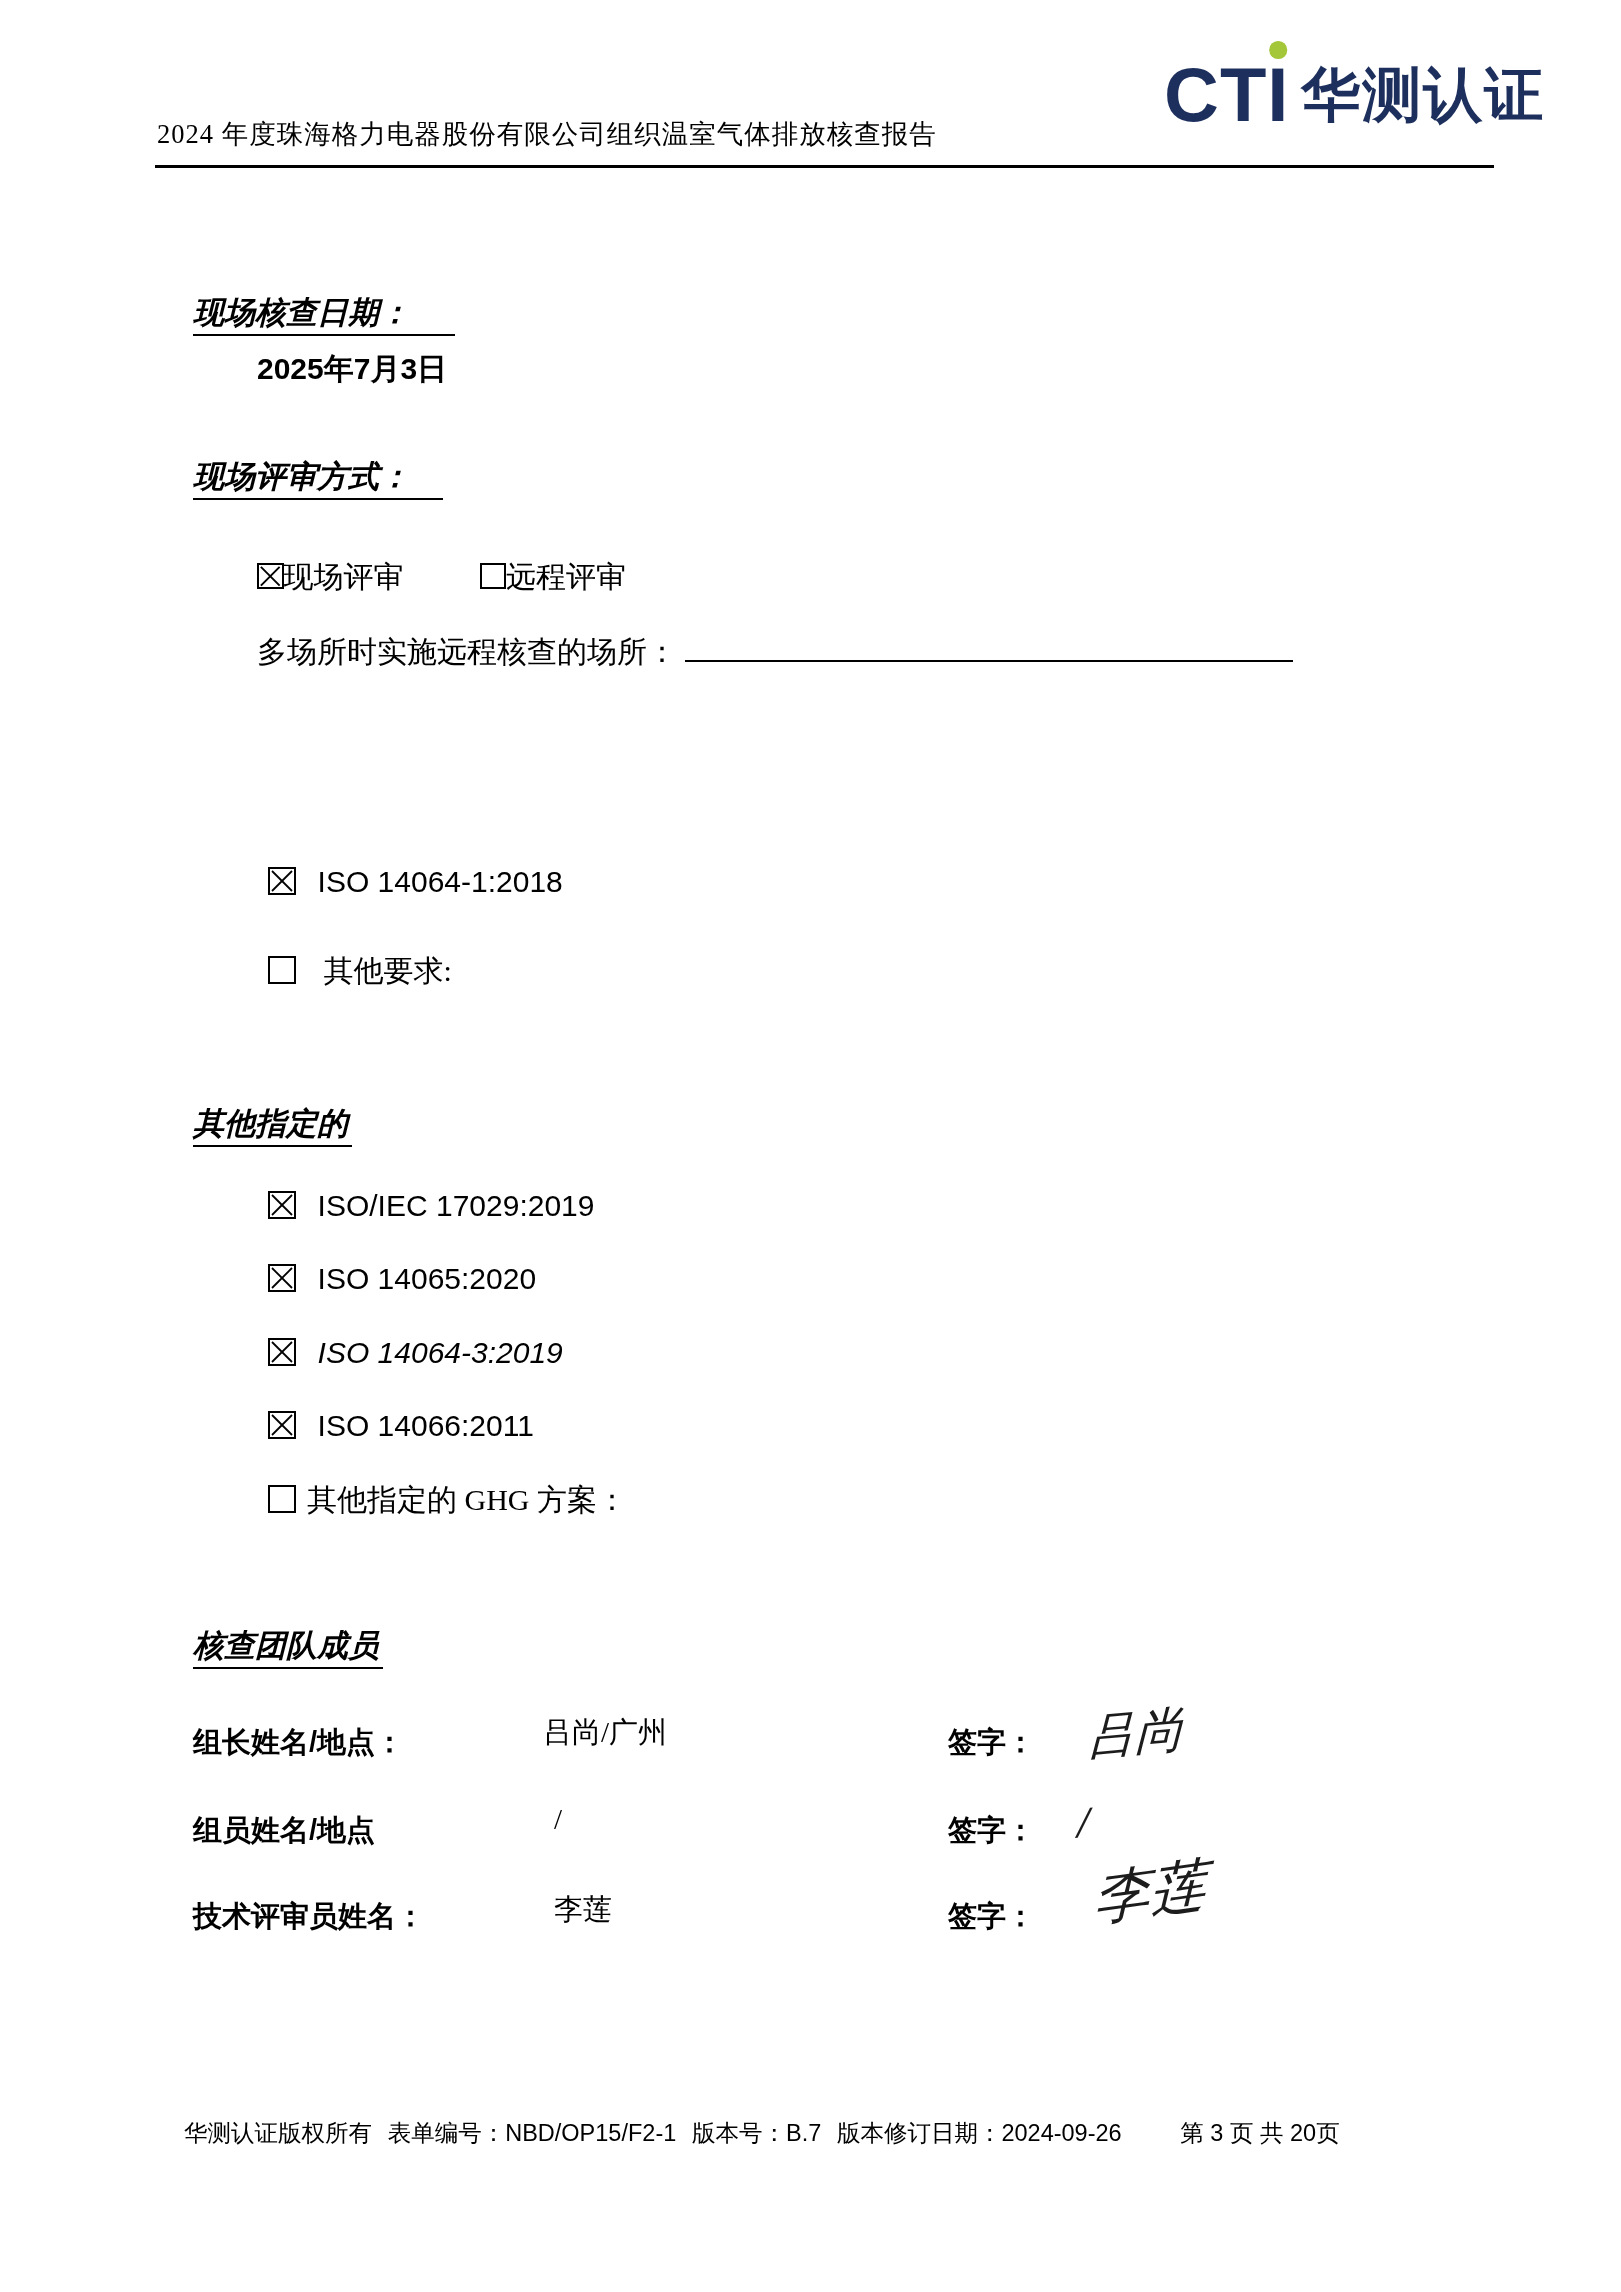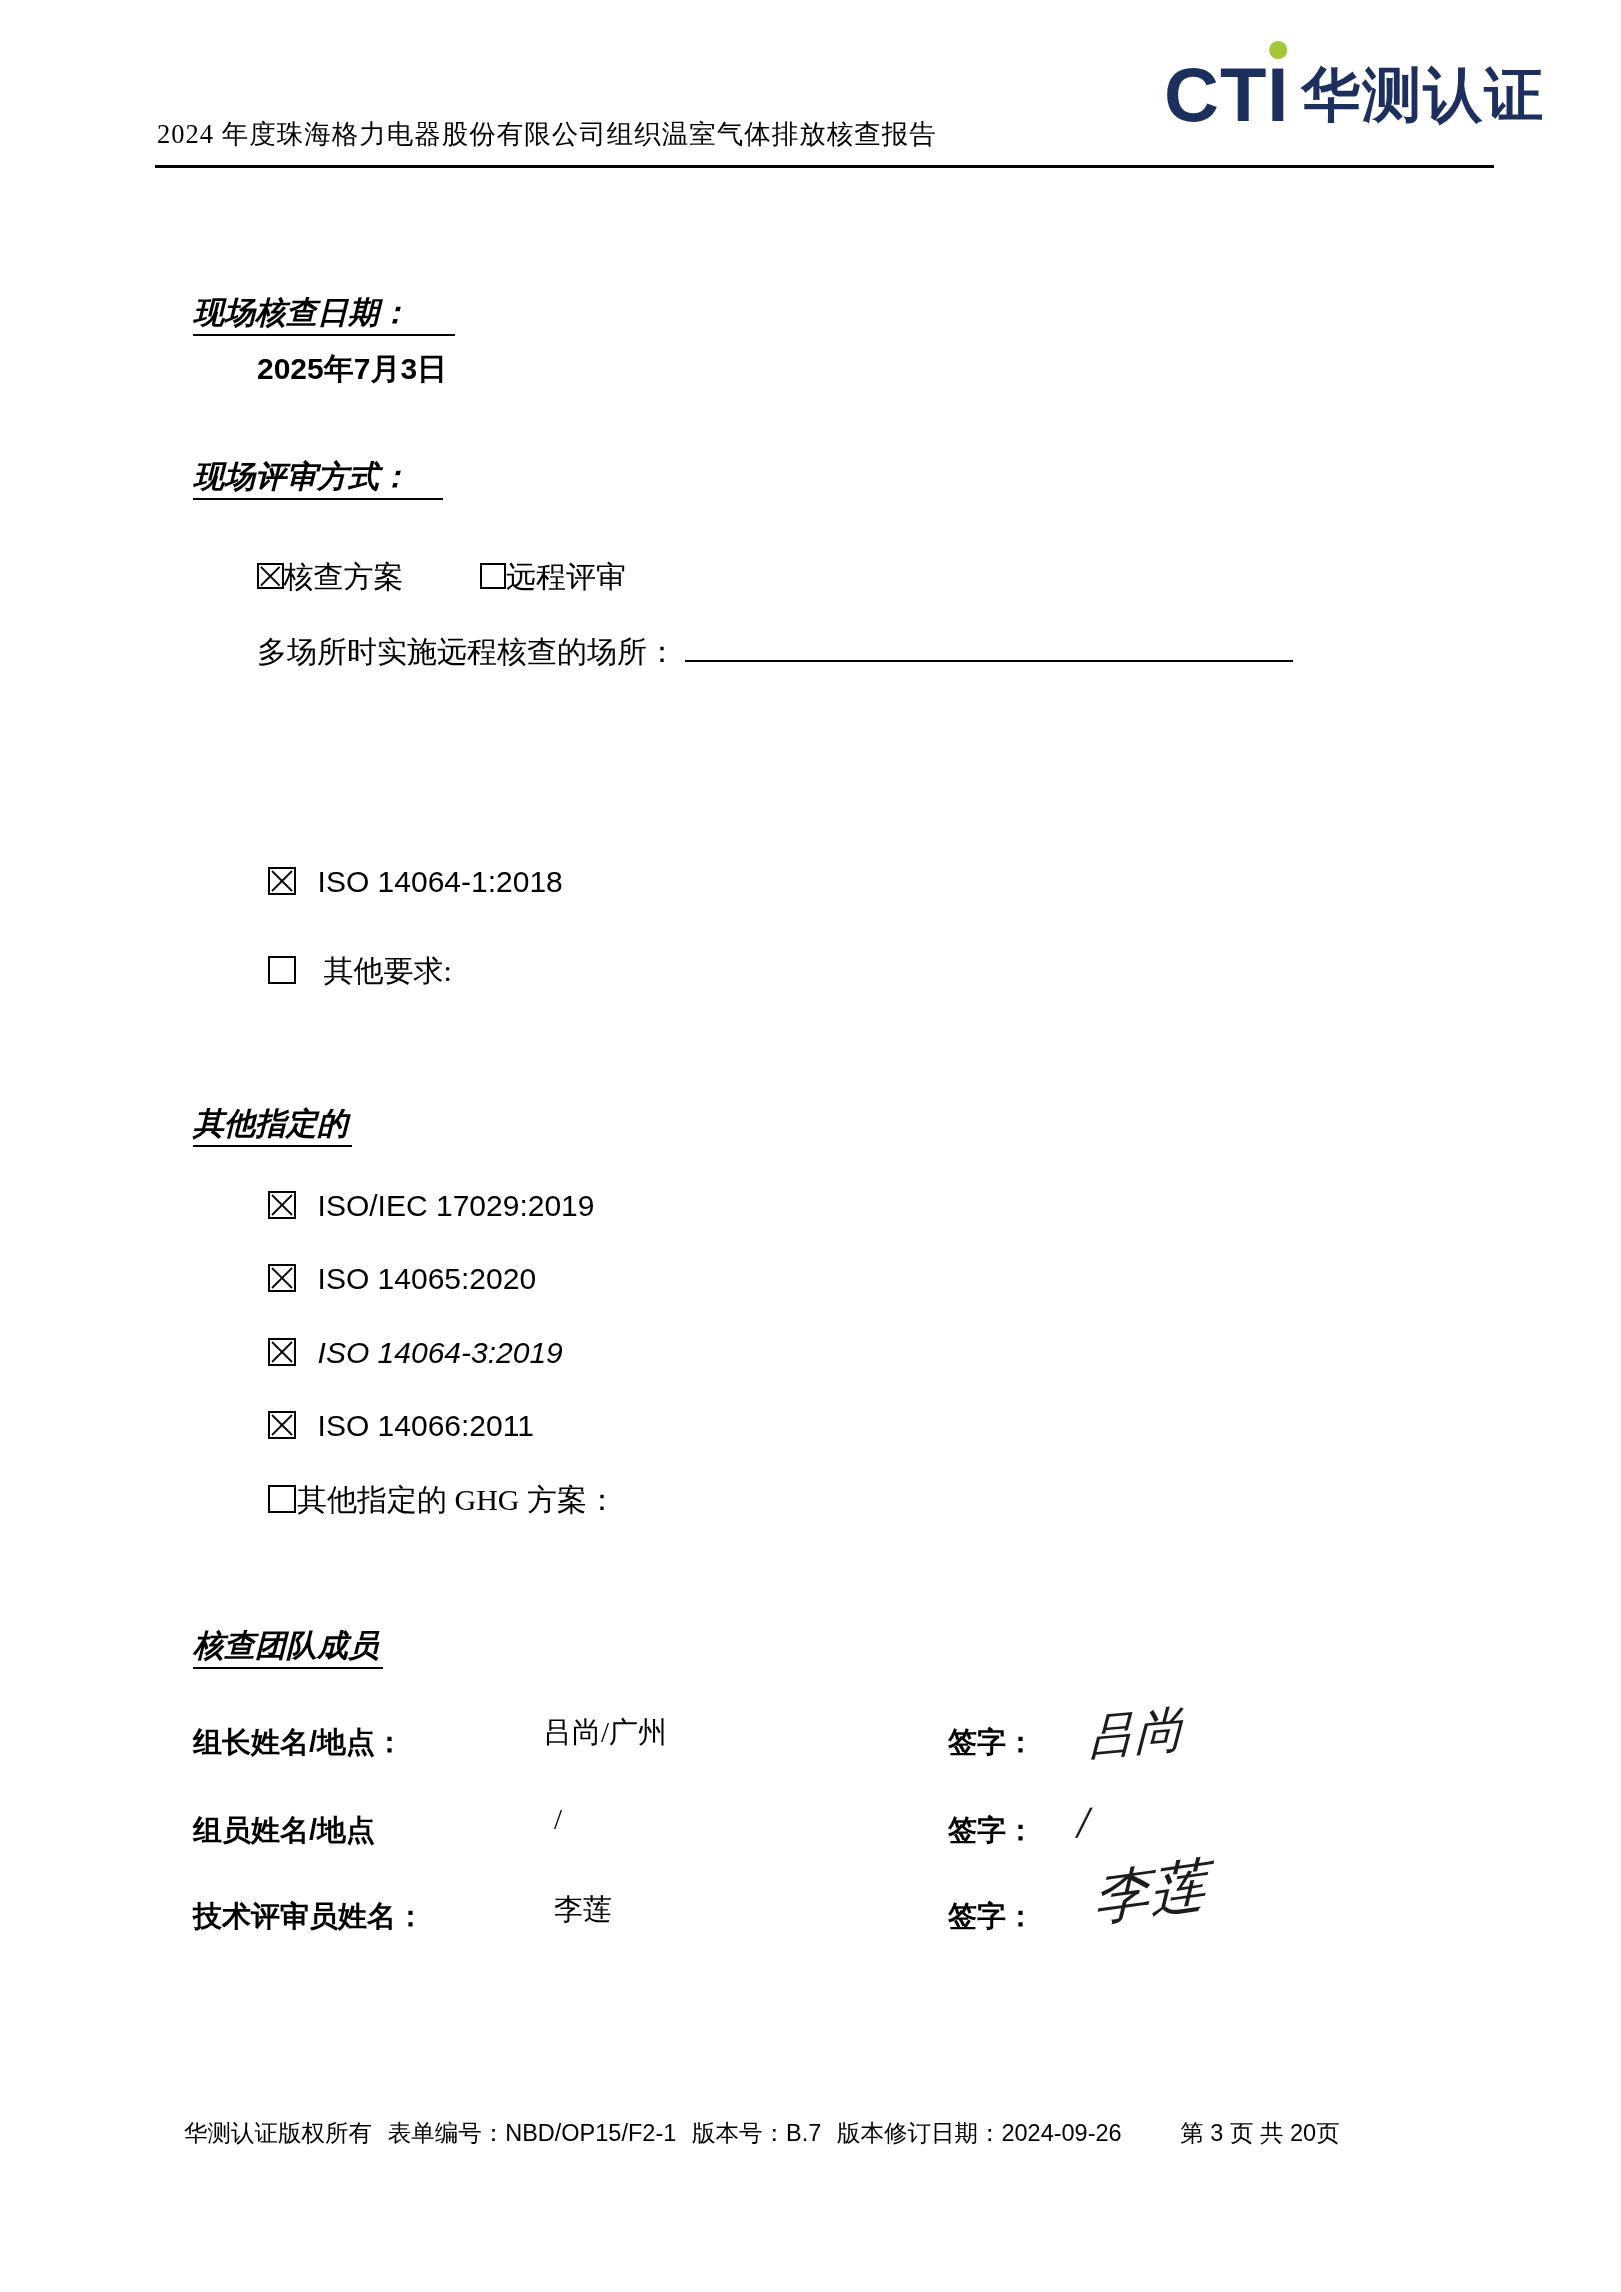--- a/index.html
+++ b/index.html
@@ -94,21 +94,21 @@
   <div class="abs" style="left:193px;top:456px;">
     <span class="sec-h" style="padding-right:33px;">现场评审方式：</span>
   </div>
 
   <div class="abs body-line" style="left:257px;top:559px;">
     <span class="cb cb-sm checked">
       <svg viewBox="0 0 24 24">
           <line x1="2" y1="2" x2="22" y2="22" stroke="#000" stroke-width="2"></line>
           <line x1="22" y1="2" x2="2" y2="22" stroke="#000" stroke-width="2"></line>
         </svg>
-    </span><span>核查方案</span><span style="display:inline-block;width:76px;"></span><span class="cb cb-sm">
+    </span><span>现场评审</span><span style="display:inline-block;width:76px;"></span><span class="cb cb-sm">
       
     </span><span>远程评审</span>
   </div>
 
   <div class="abs body-line" style="left:257px;top:627px;">
     <span>多场所时实施远程核查的场所：</span><span class="blank" style="width:608px;margin-left:7.8px;"></span>
   </div>
 
 
   <div class="abs body-line sans" style="left:268px;top:864px;">
@@ -162,21 +162,21 @@
       <svg viewBox="0 0 24 24">
           <line x1="2" y1="2" x2="22" y2="22" stroke="#000" stroke-width="1.8"></line>
           <line x1="22" y1="2" x2="2" y2="22" stroke="#000" stroke-width="1.8"></line>
         </svg>
     </span><span style="margin-left:21.6px;">ISO 14066:2011</span>
   </div>
 
   <div class="abs body-line" style="left:268px;top:1482px;">
     <span class="cb">
       
-    </span><span style="margin-left:1px;">其他指定的 GHG 方案：</span>
+    </span><span style="margin-left:11px;">其他指定的 GHG 方案：</span>
   </div>
 
   <div class="abs" style="left:193px;top:1625px;">
     <span class="sec-h" style="padding-right:3.9px;">核查团队成员</span>
   </div>
 
   <div class="abs team-label" style="left:193px;top:1723px;">组长姓名/地点：</div>
   <div class="abs team-value" style="left:543px;top:1713px;">吕尚/广州</div>
   <div class="abs team-label" style="left:948px;top:1723px;">签字：</div>
   <div class="abs" style="left:1086px;top:1701px;">

